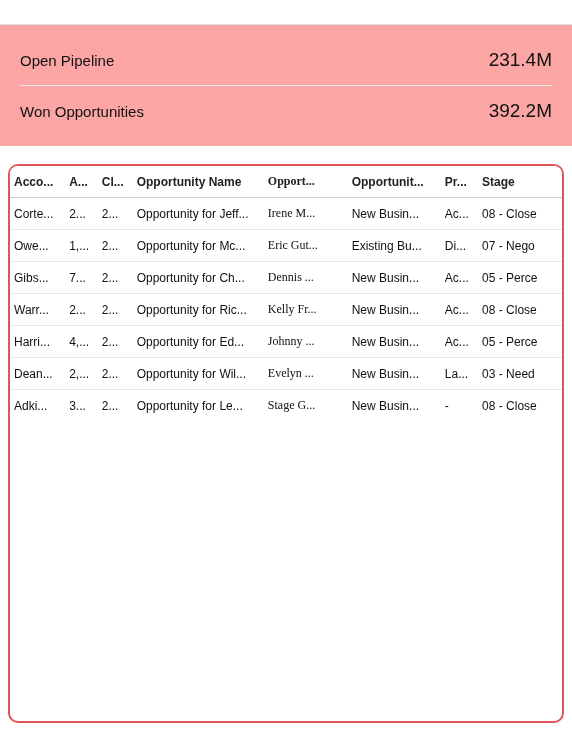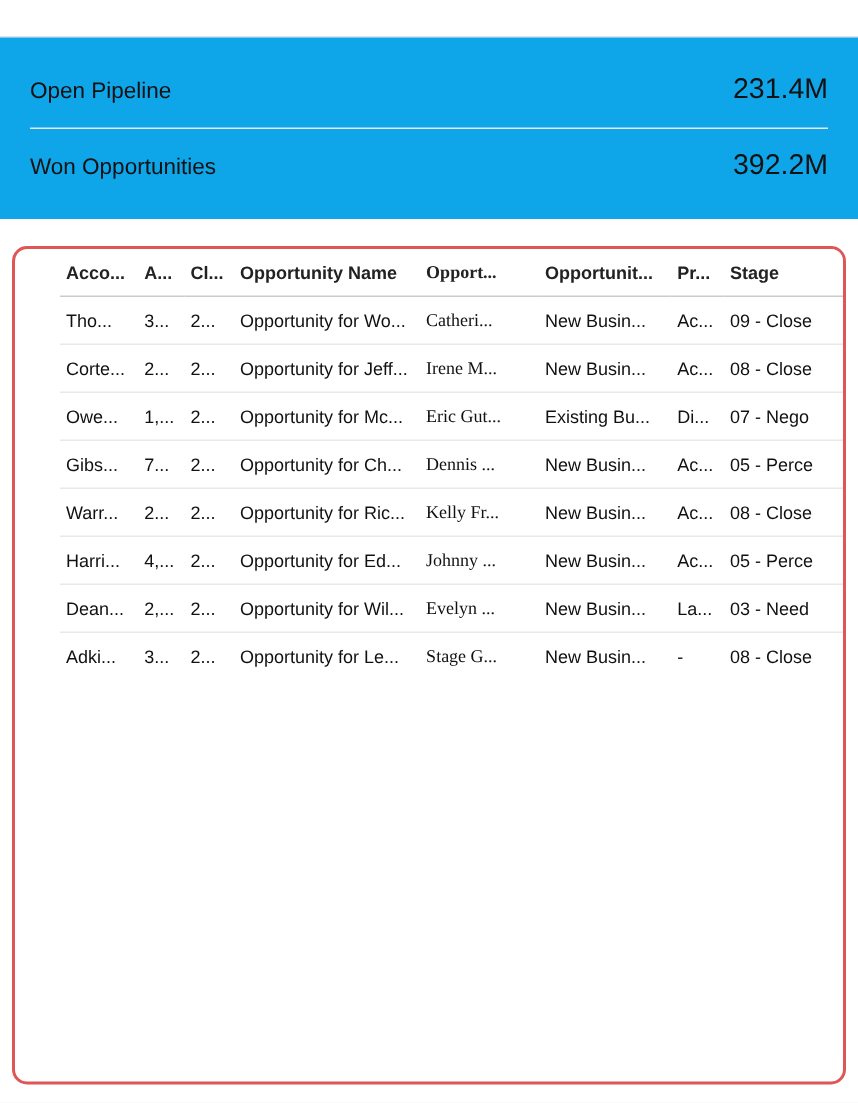--- a/index.html
+++ b/index.html
@@ -27,21 +27,21 @@
       padding: 14px 0 10px;
       font-size: 20px;
       font-weight: 600;
       color: #111;
       border-bottom: 1px solid #e0e0e0;
     }
 
     
     .metrics {
       padding: 10px 20px;
-      background: #0ea5e9;
+      background: #fca5a5;
     }
 
     .metric-row {
       display: flex;
       justify-content: space-between;
       align-items: center;
       padding: 14px 0;
       border-bottom: 1px solid #e8e8e8;
     }
     .metric-row:last-child {
@@ -65,21 +65,20 @@
       background: #fff;
     }
 
     
     .table-wrapper {
       margin: 0 8px 12px 8px;
       border: 2px solid #e05555;
       border-radius: 10px;
       overflow: hidden;
       flex: 1;
-      padding-left: 30px;
     }
 
     table {
       width: 100%;
       border-collapse: collapse;
       font-size: 12px;
     }
 
     thead tr {
       background: #fff;
@@ -155,30 +154,20 @@
             <th class="col-cl">Cl...</th>
             <th class="col-oppname">Opportunity Name</th>
             <th class="col-opport">Opport...</th>
             <th class="col-opportun">Opportunit...</th>
             <th class="col-pr">Pr...</th>
             <th class="col-stage">Stage</th>
           </tr>
       </thead>
       <tbody>
 
-      <tr>
-            <td class="col-acco">Tho...</td>
-            <td class="col-a">3...</td>
-            <td class="col-cl">2...</td>
-            <td class="col-oppname">Opportunity for Wo...</td>
-            <td class="col-opport">Catheri...</td>
-            <td class="col-opportun">New Busin...</td>
-            <td class="col-pr">Ac...</td>
-            <td class="col-stage">09 - Close</td>
-          </tr>
           <tr>
             <td class="col-acco">Corte...</td>
             <td class="col-a">2...</td>
             <td class="col-cl">2...</td>
             <td class="col-oppname">Opportunity for Jeff...</td>
             <td class="col-opport">Irene M...</td>
             <td class="col-opportun">New Busin...</td>
             <td class="col-pr">Ac...</td>
             <td class="col-stage">08 - Close</td>
           </tr>

